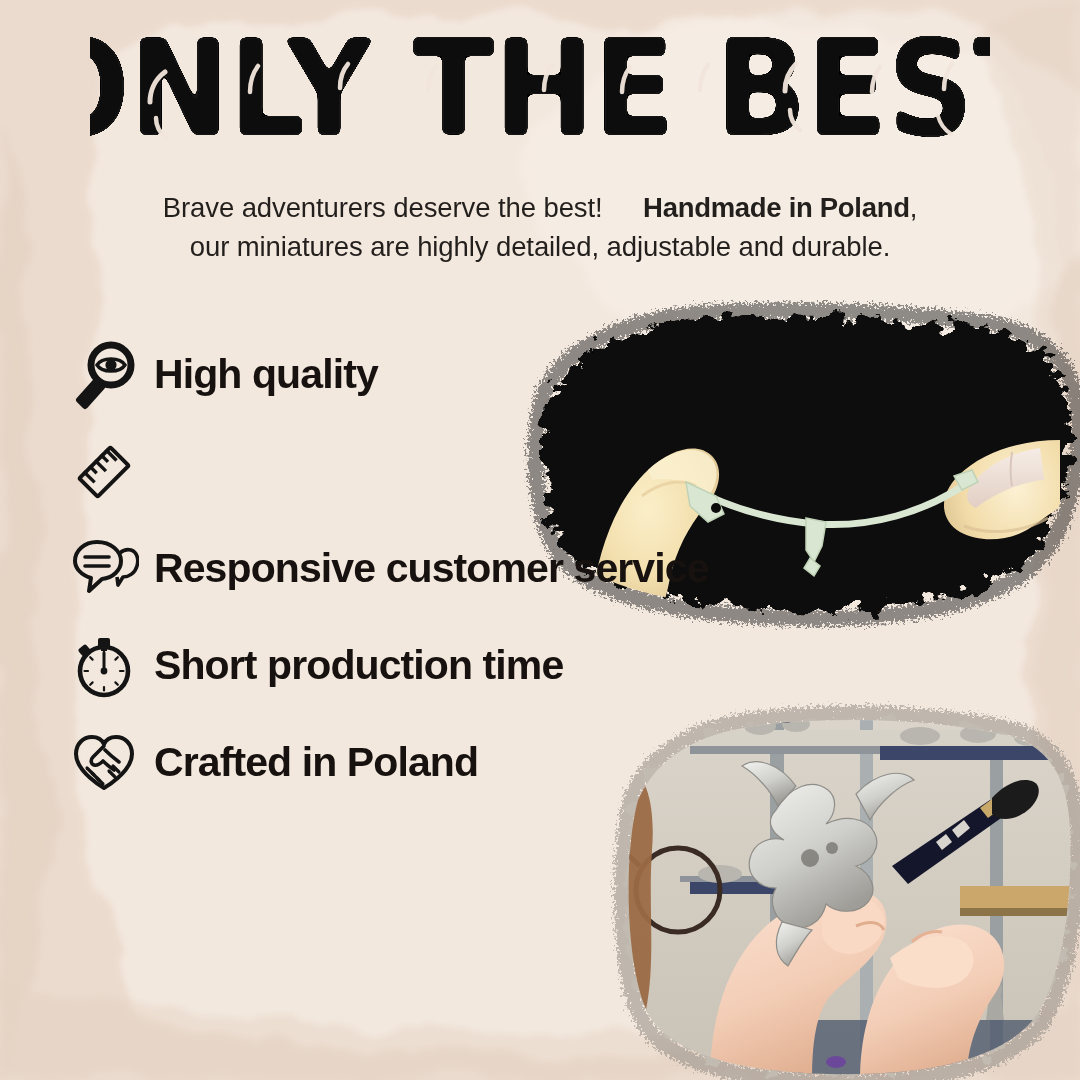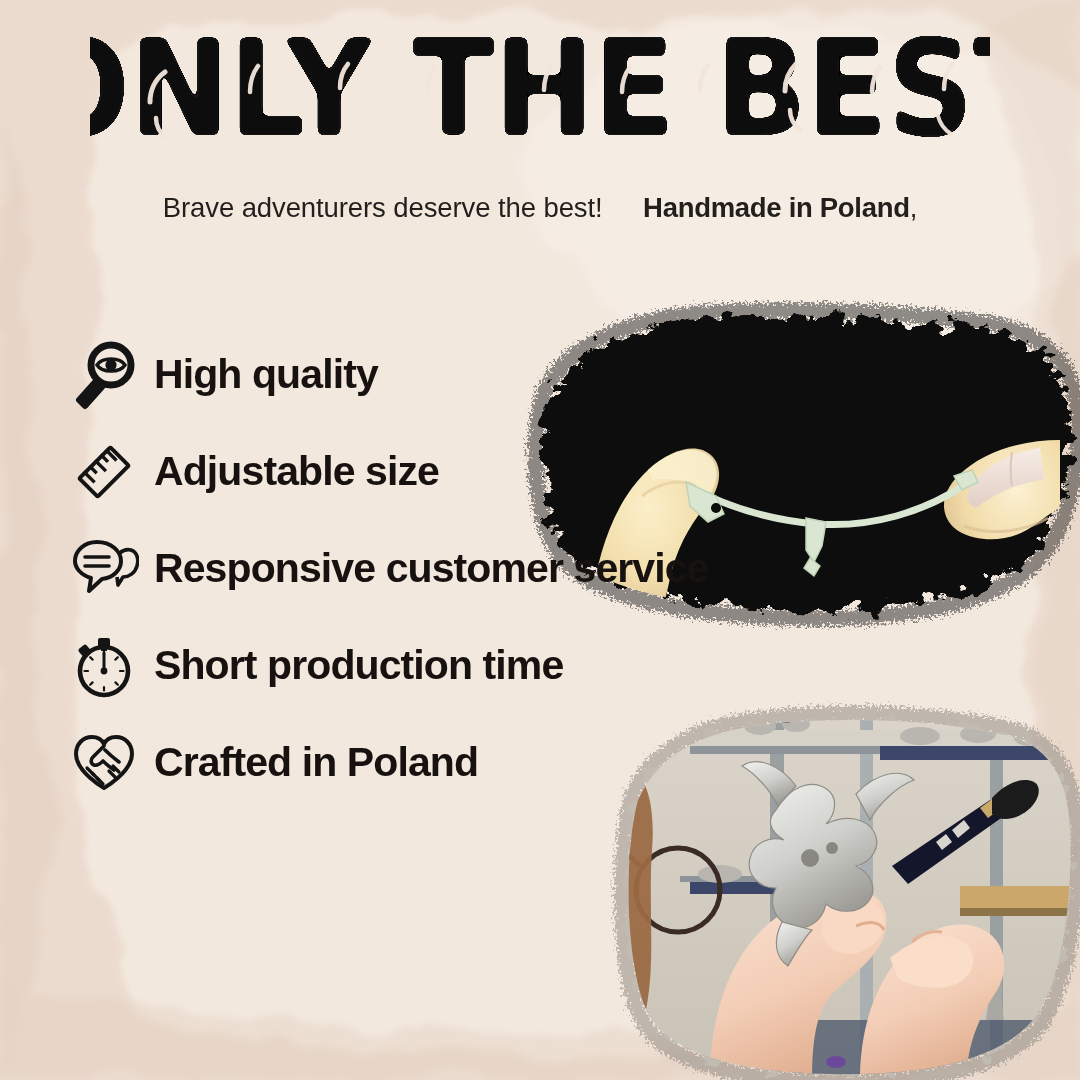--- a/index.html
+++ b/index.html
@@ -147,20 +147,21 @@
       <path d="M862,30 C856,38 854,47 854,55" stroke-width="4.5"></path>
       <path d="M848,82 C850,90 855,96 861,100" stroke-width="4"></path>
     </g>
   </svg>
 </div>
 
 <div id="subtitle">
   <div>
     <span>Brave adventurers deserve the best! </span><span class="bold">Handmade in Poland</span><span>,</span>
   </div>
+  <div>our miniatures are highly detailed, adjustable and durable.</div>
 </div>
 
 <div class="photo" id="photo-top">
   <svg viewBox="0 0 560 330" preserveAspectRatio="none">
     <defs>
       <filter id="torn1" x="-14%" y="-20%" width="128%" height="140%">
         <feTurbulence type="fractalNoise" baseFrequency="0.055 0.07" numOctaves="5" seed="11" result="t"></feTurbulence>
         <feDisplacementMap in="SourceGraphic" in2="t" scale="34" xChannelSelector="R" yChannelSelector="G"></feDisplacementMap>
       </filter>
       <filter id="speck1" x="-20%" y="-25%" width="140%" height="150%">
@@ -399,21 +400,20 @@
           <g stroke="#141414" stroke-width="3.4" stroke-linecap="square">
             <path d="M21,22 L21,34"></path>
             <path d="M29,22 L29,29"></path>
             <path d="M37,22 L37,34"></path>
             <path d="M45,22 L45,29"></path>
             <path d="M52,22 L52,34"></path>
           </g>
         </g>
       </svg>
     </span>
-    <span class="feature-label">Adjustable size</span>
   </div>
 
   <div class="feature-row">
     <span class="feature-icon">
       <svg width="70" height="70" viewBox="0 0 70 70">
         <path d="M46,30 C46,21 54,14 62,16 C68,18 70,25 68,32
                  C66,39 60,43 54,43 L49,51 L48,43" fill="none" stroke="#141414" stroke-width="3.6" stroke-linejoin="round"></path>
         <path d="M28,8 C42,8 52,17 52,27 C52,36 44,44 33,45 L20,57 L22,44
                  C12,41 6,34 6,27 C6,17 15,8 28,8 Z" fill="#F1E4DA" stroke="#141414" stroke-width="4" stroke-linejoin="round"></path>
         <g stroke="#141414" stroke-width="3.6" stroke-linecap="round">

